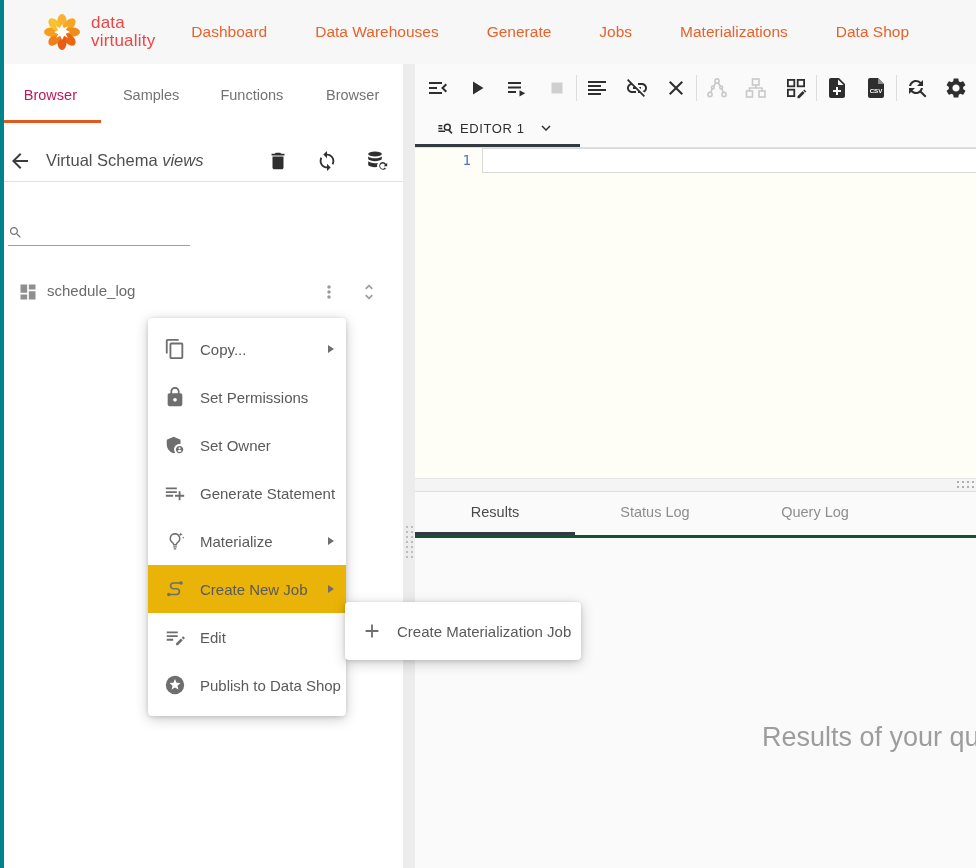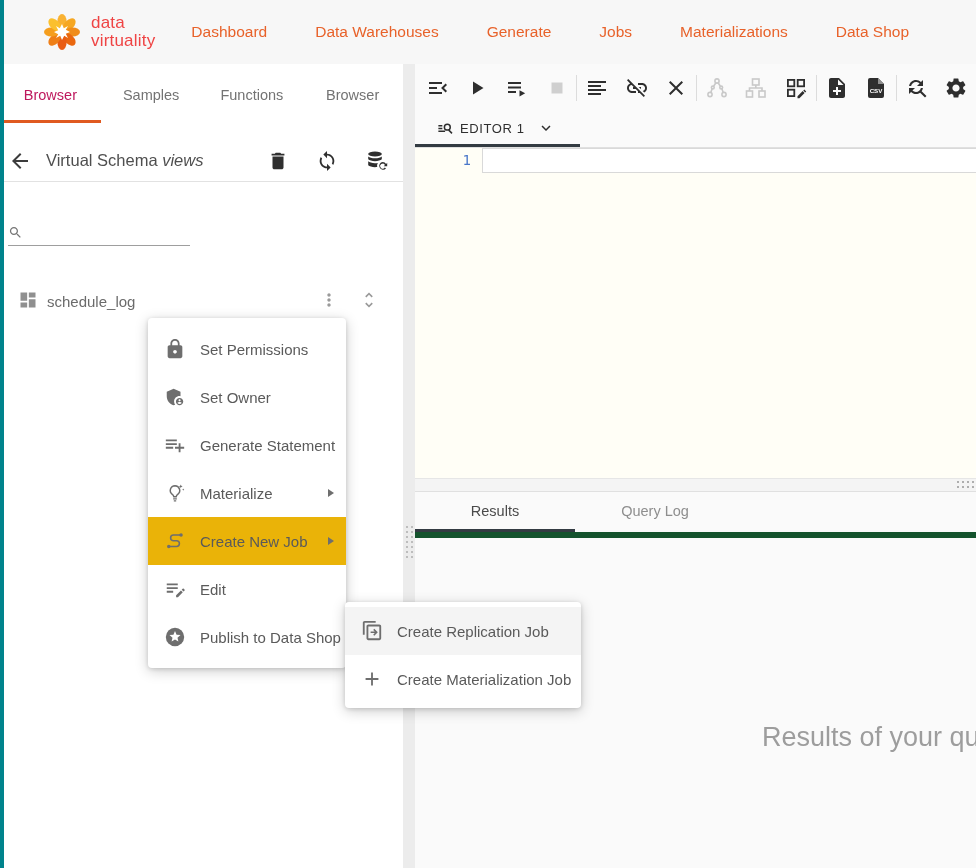--- a/index.html
+++ b/index.html
@@ -30,22 +30,22 @@
     border-bottom:1px solid #e2e2e2; display:flex; align-items:center; padding:0 14px 0 8px; }
   .panel-title { margin-left:14px; font-size:16.5px; color:#4f4f4f; white-space:nowrap; }
   .panel-title i { font-style:italic;margin-top:26px; }
   .header-actions { margin-left:auto; display:flex; align-items:center; gap:27px; }
   .icon-btn { background:none; border:none; padding:0; cursor:pointer; display:flex; align-items:center; justify-content:center; }
 
   .search-box { position:absolute; left:8px; top:156px; width:182px; height:26px;
     border-bottom:1px solid #9e9e9e; display:flex; align-items:center; gap:6px; }
   .search-box input { border:none; outline:none; background:transparent; flex:1; font-size:14px; color:#555; min-width:0; }
 
-  .tree-row { position:absolute; left:0; top:206px; right:0; height:40px;
-    display:flex; align-items:flex-end; padding-left:18px; cursor:pointer; }
+  .tree-row { position:absolute; left:0; top:218px; right:0; height:40px;
+    display:flex; align-items:flex-start; padding-left:18px; cursor:pointer; }
   .tree-label { margin-left:9px; font-size:15px; color:#6b6b6b; }
   .tree-actions { margin-left:auto; display:flex; align-items:center; gap:20px; padding-right:24px; }
 
   
   .ctx-menu { position:absolute; left:148px; top:318px; width:198px; background:#fff;
     border-radius:4px; padding:7px 0;
     box-shadow:0 3px 14px rgba(0,0,0,.20), 0 1px 4px rgba(0,0,0,.14); z-index:60; }
   .menu-item { height:48px; display:flex; align-items:center; padding:0 12px 0 16px;
     gap:14px; font-size:15px; color:#5a5a5a; cursor:pointer; white-space:nowrap; }
   .menu-item.highlight { background:#eab308; }
@@ -83,21 +83,21 @@
   .gutter { width:67px; flex:0 0 67px; text-align:right; padding-right:11px;
     font-family:"DejaVu Sans Mono", monospace; font-size:14px; color:#4a77c9; line-height:25px; }
   .active-line { flex:1; background:#fff; border:1px solid #d9d9d9; border-right:none; cursor:text; }
 
   .hsplitter { height:14px; flex:0 0 14px; background:#f4f4f4; border-top:1px solid #e6e6e6;
     border-bottom:1px solid #e0e0e0; position:relative; cursor:row-resize; overflow:hidden; }
   .h-handle { position:absolute; right:-3px; top:2px; display:grid;
     grid-template-columns:repeat(5,2px); grid-auto-rows:2px; gap:3px; }
   .h-handle i { background:#aeaeae; }
 
-  .result-tabs { height:46px; flex:0 0 46px; background:#fafafa; border-bottom:6px solid #14532d; display:flex; }
+  .result-tabs { height:46px; flex:0 0 46px; background:#fafafa; border-bottom:3px solid #14532d; display:flex; }
   .result-tab { width:160px; display:flex; align-items:center; justify-content:center;
     font-size:14.5px; color:#8e8e8e; border-bottom:3px solid transparent; cursor:pointer; }
   .result-tab.active { color:#4a4a4a; border-bottom-color:#333b42; }
 
   .results-body { flex:1; background:#fafafa; position:relative; overflow:hidden; }
   .empty-state { position:absolute; left:347px; top:184px; font-size:27px; color:#9d9d9d; white-space:nowrap; }
 
   svg { display:block; }
 </style>
 </head>
@@ -215,20 +215,29 @@
         </span>
       </button>
     </span>
   </div>
 </aside>
 
 <div class="ctx-menu">
   <div class="menu-item">
     <span class="mi-icon">
       <svg width="22" height="22" viewBox="0 0 24 24">
+          <path d="M16 1H4c-1.1 0-2 .9-2 2v14h2V3h12V1zm3 4H8c-1.1 0-2 .9-2 2v14c0 1.1.9 2 2 2h11c1.1 0 2-.9 2-2V7c0-1.1-.9-2-2-2zm0 16H8V7h11v14z" fill="#6e6e6e"></path>
+        </svg>
+    </span>
+    <span>Copy...</span>
+    <span class="submenu-arrow"></span>
+  </div>
+  <div class="menu-item">
+    <span class="mi-icon">
+      <svg width="22" height="22" viewBox="0 0 24 24">
           <path d="M18 8h-1V6c0-2.76-2.24-5-5-5S7 3.24 7 6v2H6c-1.1 0-2 .9-2 2v10c0 1.1.9 2 2 2h12c1.1 0 2-.9 2-2V10c0-1.1-.9-2-2-2zm-6 9c-1.1 0-2-.9-2-2s.9-2 2-2 2 .9 2 2-.9 2-2 2zm3.1-9H8.9V6c0-1.71 1.39-3.1 3.1-3.1 1.71 0 3.1 1.39 3.1 3.1v2z" fill="#6e6e6e"></path>
         </svg>
     </span>
     <span>Set Permissions</span>
   </div>
   <div class="menu-item">
     <span class="mi-icon">
       <svg width="22" height="22" viewBox="0 0 24 24" fill="#6e6e6e">
           <path d="M17 11c.34 0 .67.04 1 .08V6.27L10.5 3 3 6.27v4.91c0 4.54 3.2 8.79 7.5 9.82.55-.13 1.08-.32 1.6-.55-.69-.98-1.1-2.17-1.1-3.45 0-3.31 2.69-6 6-6z"></path>
           <path d="M17 13c-2.21 0-4 1.79-4 4s1.79 4 4 4 4-1.79 4-4-1.79-4-4-4zm0 1.38c.62 0 1.12.51 1.12 1.12s-.51 1.12-1.12 1.12-1.12-.51-1.12-1.12.5-1.12 1.12-1.12zm0 5.37c-.93 0-1.74-.46-2.24-1.17.05-.72 1.51-1.08 2.24-1.08s2.19.36 2.24 1.08c-.5.71-1.31 1.17-2.24 1.17z"></path>
@@ -280,30 +289,20 @@
       <svg width="22" height="22" viewBox="0 0 24 24">
         <circle cx="12" cy="12" r="10" fill="#6e6e6e"></circle>
         <path d="M12 5.5l1.7 4 4.3.4-3.3 2.9 1 4.2-3.7-2.2-3.7 2.2 1-4.2-3.3-2.9 4.3-.4z" fill="#fff"></path>
       </svg>
     </span>
     <span>Publish to Data Shop</span>
   </div>
 </div>
 
 <div class="sub-menu">
-  <div class="menu-item highlight">
-    <span class="mi-icon">
-      <svg width="22" height="22" viewBox="0 0 24 24" fill="#6e6e6e">
-        <path d="M16 1H4c-1.1 0-2 .9-2 2v13h2V3h12V1z"></path>
-        <path d="M20 5H8c-1.1 0-2 .9-2 2v13c0 1.1.9 2 2 2h12c1.1 0 2-.9 2-2V7c0-1.1-.9-2-2-2zm0 15H8V7h12v13z"></path>
-        <path d="M10.5 12.6h4.6l-1.8-1.8 1.2-1.2 3.8 3.8-3.8 3.8-1.2-1.2 1.8-1.8h-4.6z"></path>
-      </svg>
-    </span>
-    <span>Create Replication Job</span>
-  </div>
   <div class="menu-item">
     <span class="mi-icon">
       <svg width="22" height="22" viewBox="0 0 24 24">
           <path d="M11 5h2v6h6v2h-6v6h-2v-6H5v-2h6z" fill="#6e6e6e"></path>
         </svg>
     </span>
     <span>Create Materialization Job</span>
   </div>
 </div>
 
@@ -487,20 +486,21 @@
         <i></i>
         <i></i>
         <i></i>
         <i></i>
         <i></i>
     </div>
   </div>
 
   <div class="result-tabs">
     <div class="result-tab active">Results</div>
+    <div class="result-tab">Status Log</div>
     <div class="result-tab">Query Log</div>
   </div>
 
   <div class="results-body">
     <div class="empty-state">Results of your querie</div>
   </div>
 
 </section>
 
 </body></html>

